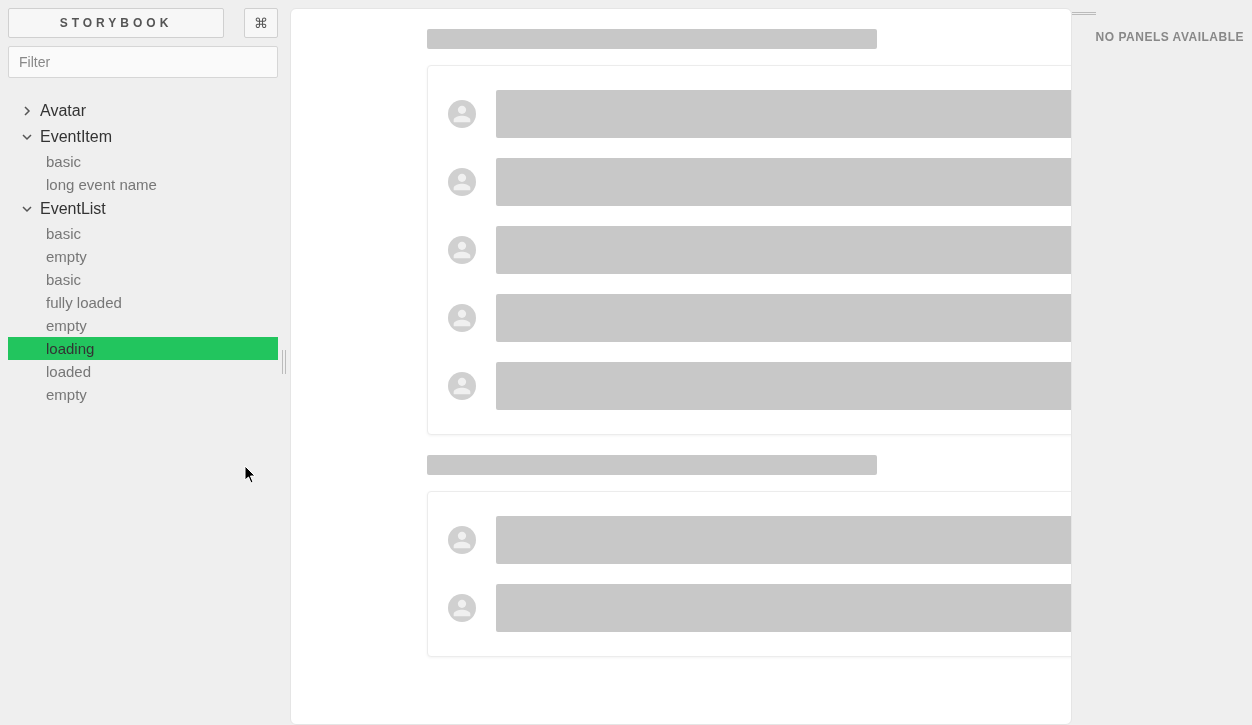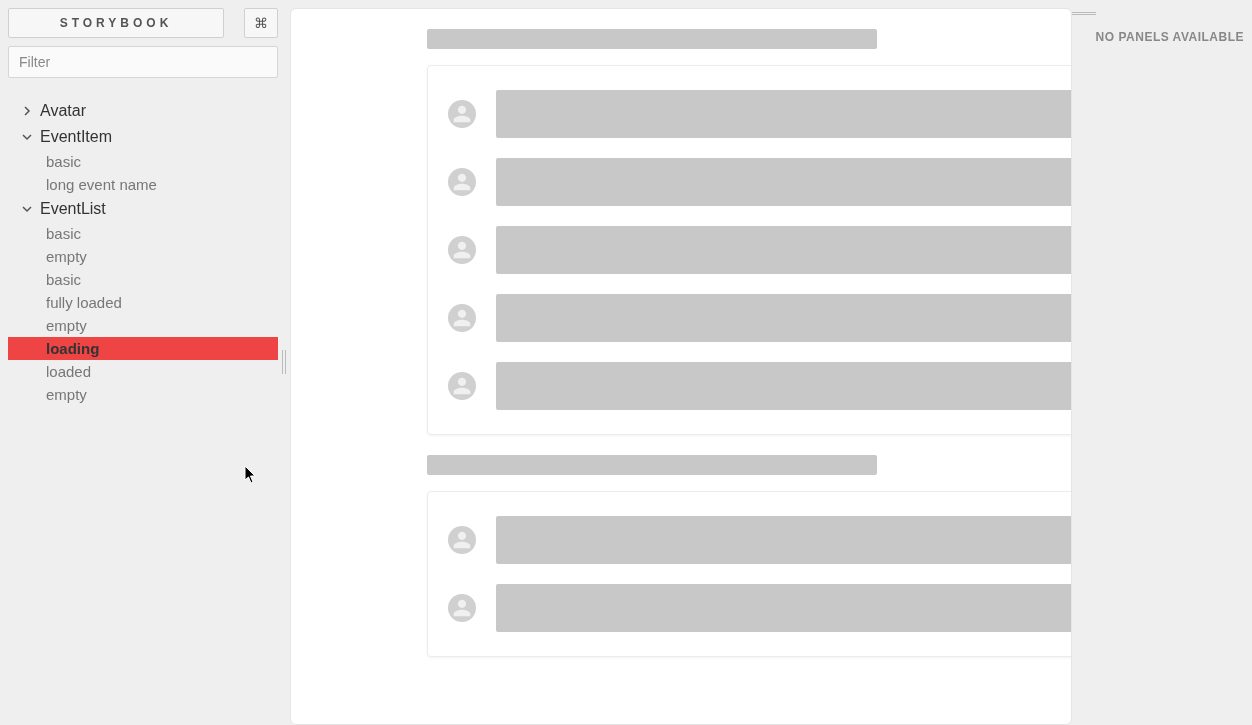--- a/index.html
+++ b/index.html
@@ -73,23 +73,23 @@
 }
 .tree-group-header .chev { width: 14px; display:inline-flex; justify-content:center; margin-right:6px; color:#555;}
 .tree-group-header .label {}
 .tree-story {
   padding: 3px 6px 3px 38px;
   font-size: 15px;
   color: #777;
   cursor: pointer;
 }
 .tree-story.active {
-  background: #ef4444;
+  background: #22c55e;
   color: #333;
-  font-weight: 700;
+  font-weight: 400;
 }
 .main {
   flex: 1;
   display: flex;
   flex-direction: row;
   padding: 8px 8px 0 4px;
 }
 .preview {
   flex: 1;
   background: #fff;

